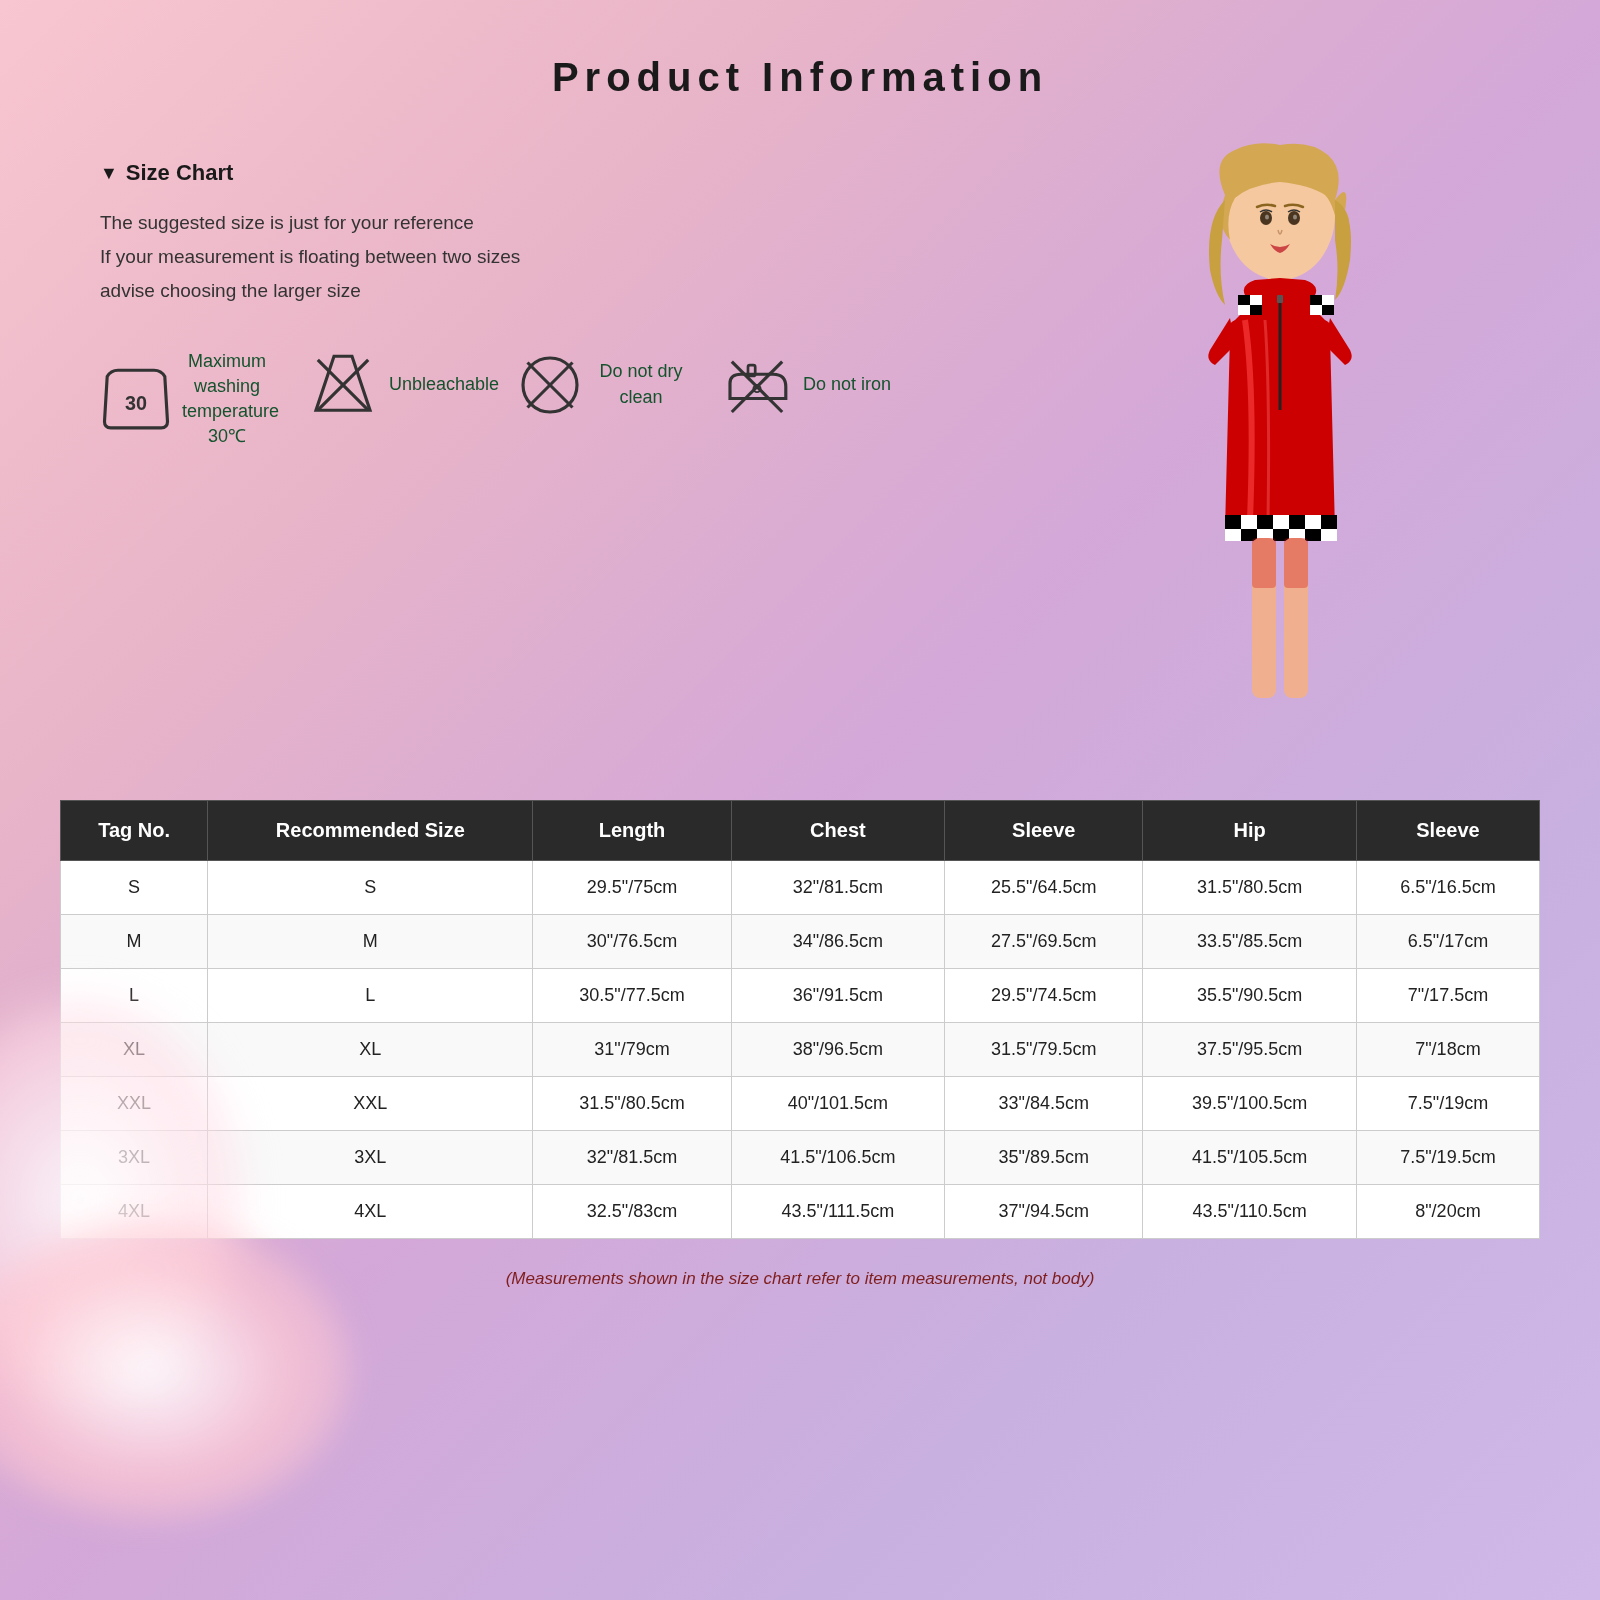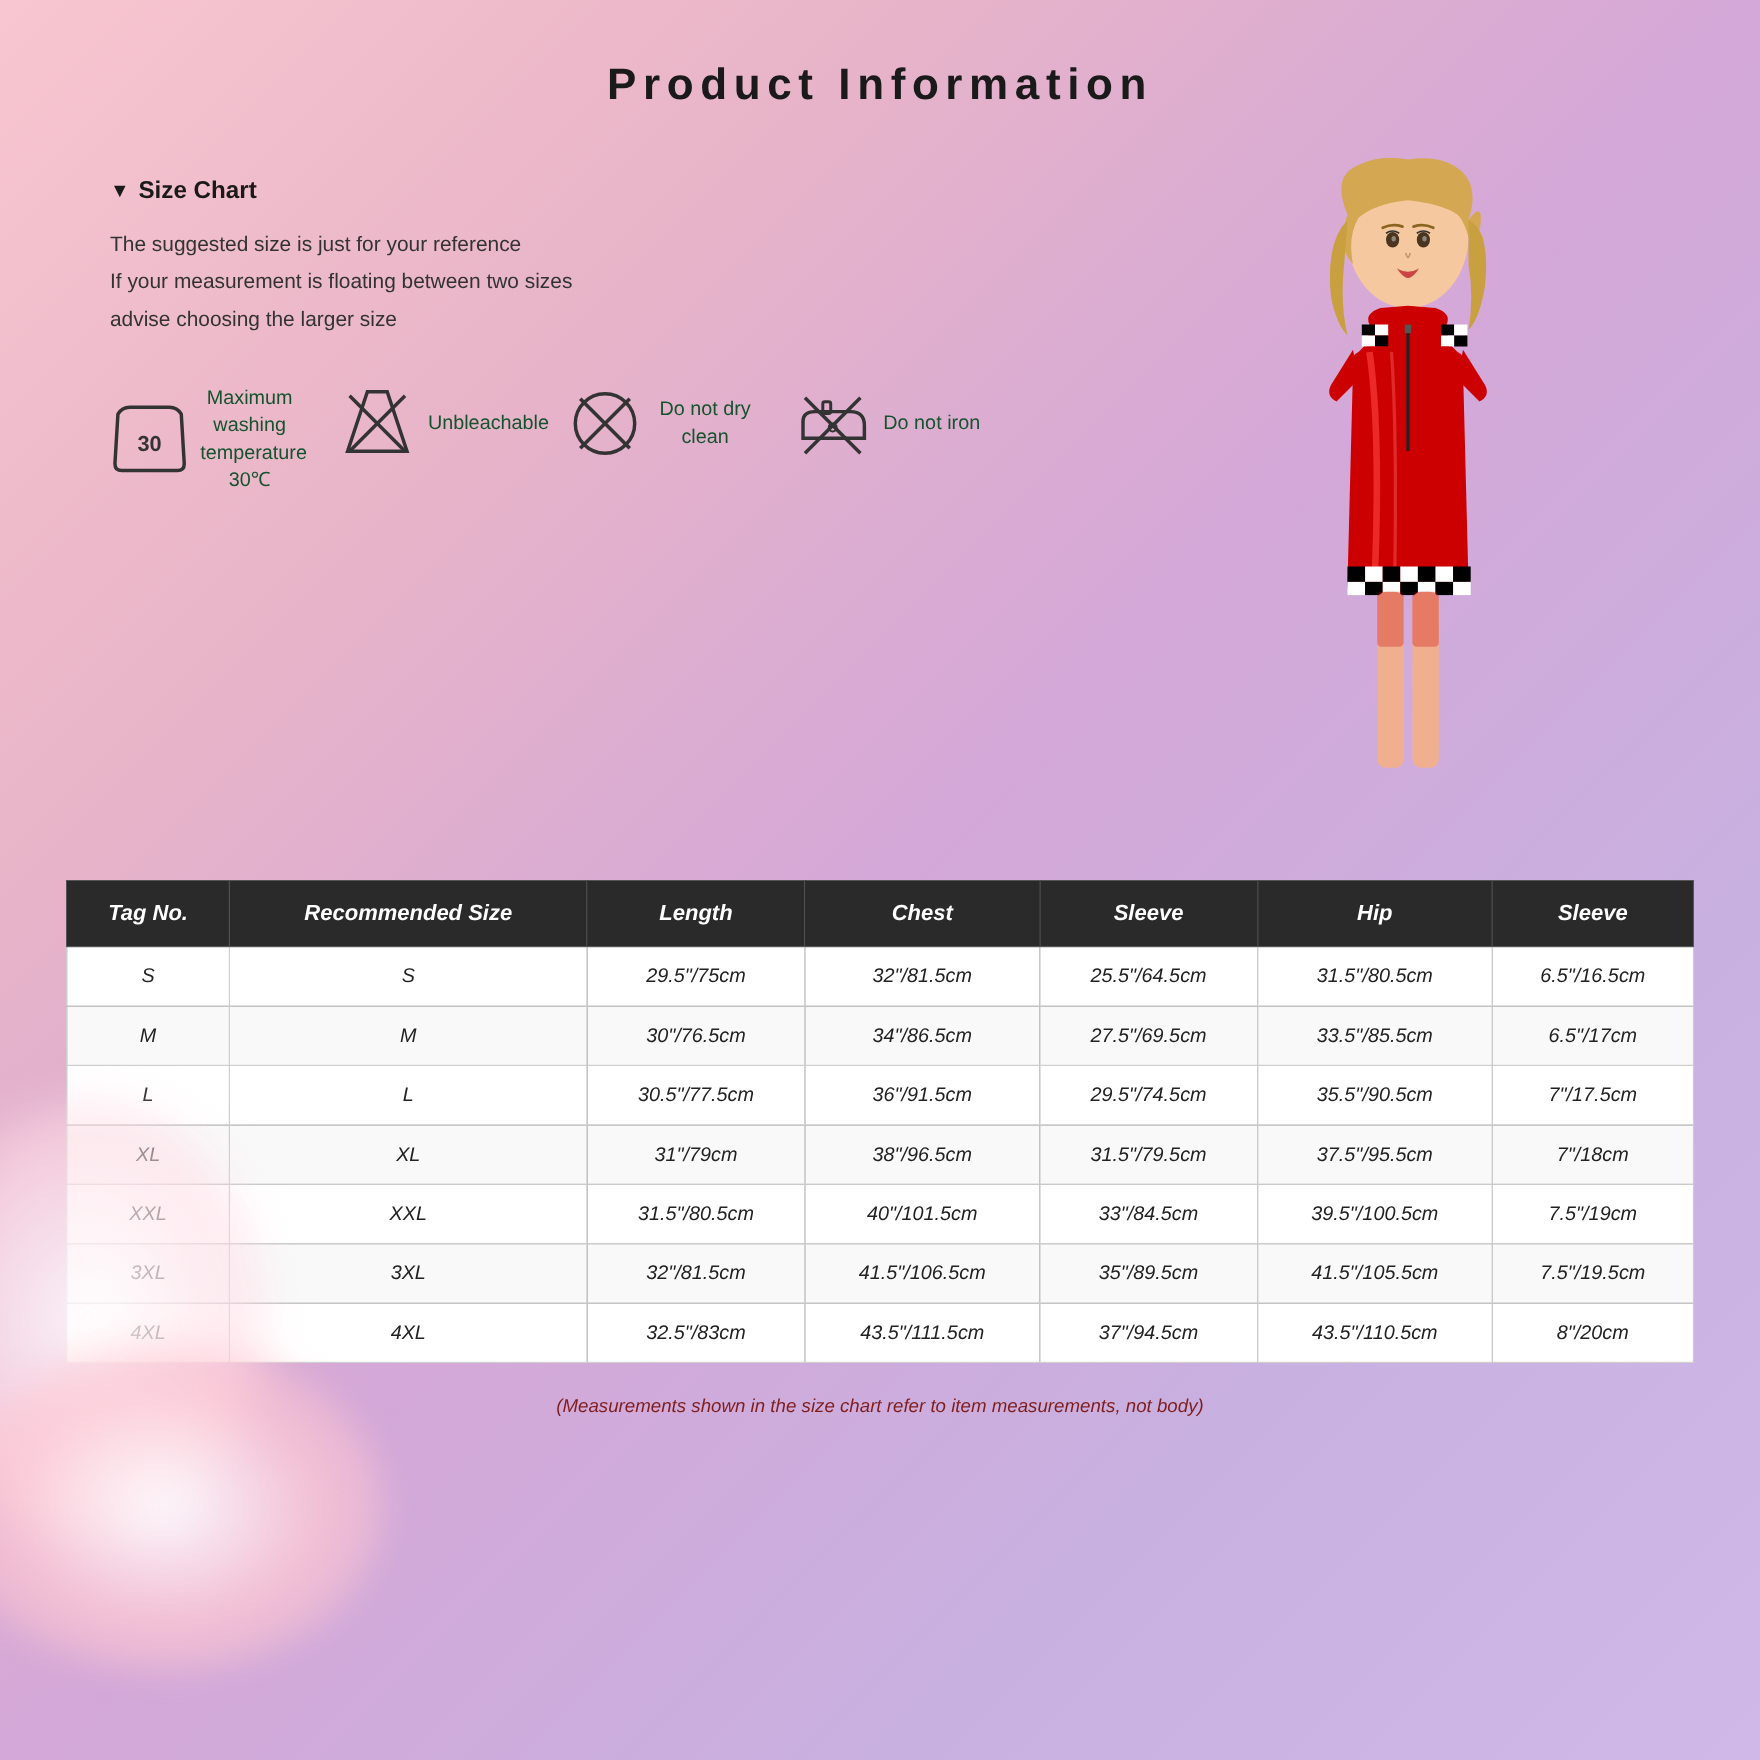--- a/index.html
+++ b/index.html
@@ -113,22 +113,21 @@
     }
 
     
     .table-section {
       margin: 50px 60px 0 60px;
     }
 
     table {
       width: 100%;
       border-collapse: collapse;
-      background: #000000;
-      font-style: italic;
+      background: #fde047;
     }
 
     thead tr {
       background: #2a2a2a;
       color: white;
     }
 
     thead th {
       padding: 18px 12px;
       font-size: 20px;

